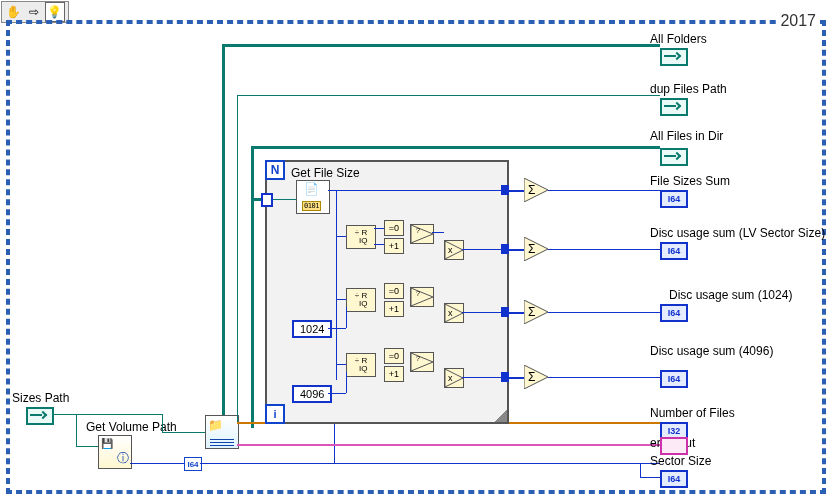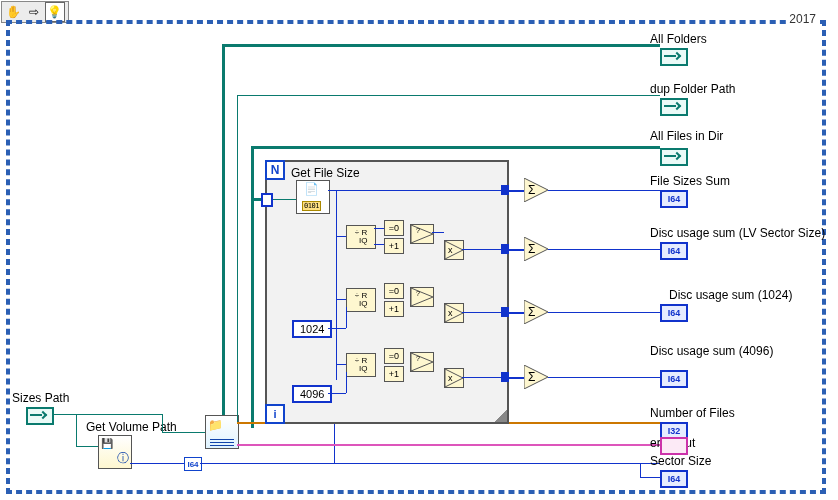--- a/index.html
+++ b/index.html
@@ -1,20 +1,20 @@
 <!DOCTYPE html>
 <html><head>
 <meta charset="utf-8">
 <style>
   body { margin:0; font-family:Tahoma,Arial,sans-serif; font-size:12px; background:#fff; }
   .canvas { position:relative; width:838px; height:500px; overflow:hidden; }
   .toolbar { position:absolute; top:1px; left:1px; height:20px; border:1px solid #888; background:#ececec; display:flex; align-items:center; padding:0 2px; }
   .tool-btn { width:18px; height:18px; margin:0 1px; display:flex; align-items:center; justify-content:center; font-size:12px; }
   .tool-btn.sel { border:1px solid #666; background:#fff; }
-  .version-label { position:absolute; top:12px; right:20px; font-size:12px; color:#333; background:#fff; padding:0 2px;margin-left:48px; }
+  .version-label { position:absolute; top:12px; right:20px; font-size:16px; color:#333; background:#fff; padding:0 2px;margin-left:48px; }
   .outer-dashed { position:absolute; border:2px dashed #2b5fb4; }
   .outer-top { top:20px; left:6px; width:816px; height:0; }
   .outer-left { top:20px; left:6px; width:0; height:470px; }
   .outer-right { top:20px; left:822px; width:0; height:470px; }
   .outer-bottom { top:490px; left:6px; width:816px; height:0; }
   .label { position:absolute; color:#000; white-space:nowrap; }
   .terminal { position:absolute; width:24px; height:14px; border:2px solid; display:flex; align-items:center; justify-content:center; font-size:9px; font-weight:bold; }
   .term-path { border-color:#0a7a6e; background:#eafaf7; }
   .term-path::before { content:""; position:absolute; left:2px; top:5px; width:12px; height:2px; background:#0a7a6e; }
   .term-path::after { content:""; position:absolute; left:12px; top:3px; width:4px; height:4px; border-top:2px solid #0a7a6e; border-right:2px solid #0a7a6e; transform:rotate(45deg); }
@@ -231,21 +231,21 @@
 <div class="wire blue-thick h" style="top:377px;left:509px;width:15px"></div>
 
 <div class="wire h" style="top:190px;left:548px;width:112px"></div>
 <div class="wire h" style="top:249px;left:548px;width:112px"></div>
 <div class="wire h" style="top:312px;left:548px;width:112px"></div>
 <div class="wire h" style="top:377px;left:548px;width:112px"></div>
 
 <div class="label" style="top:32px;left:650px">All Folders</div>
 <div class="terminal term-path" style="top:48px;left:660px"></div>
 
-<div class="label" style="top:82px;left:650px">dup Folder Path</div>
+<div class="label" style="top:82px;left:650px">dup Files Path</div>
 <div class="terminal term-path" style="top:98px;left:660px"></div>
 
 <div class="label" style="top:129px;left:650px">All Files in Dir</div>
 <div class="terminal term-path" style="top:148px;left:660px"></div>
 
 <div class="label" style="top:174px;left:650px">File Sizes Sum</div>
 <div class="terminal term-i64" style="top:190px;left:660px">I64</div>
 
 <div class="label" style="top:226px;left:650px">Disc usage sum (LV Sector Size)</div>
 <div class="terminal term-i64" style="top:242px;left:660px">I64</div>

